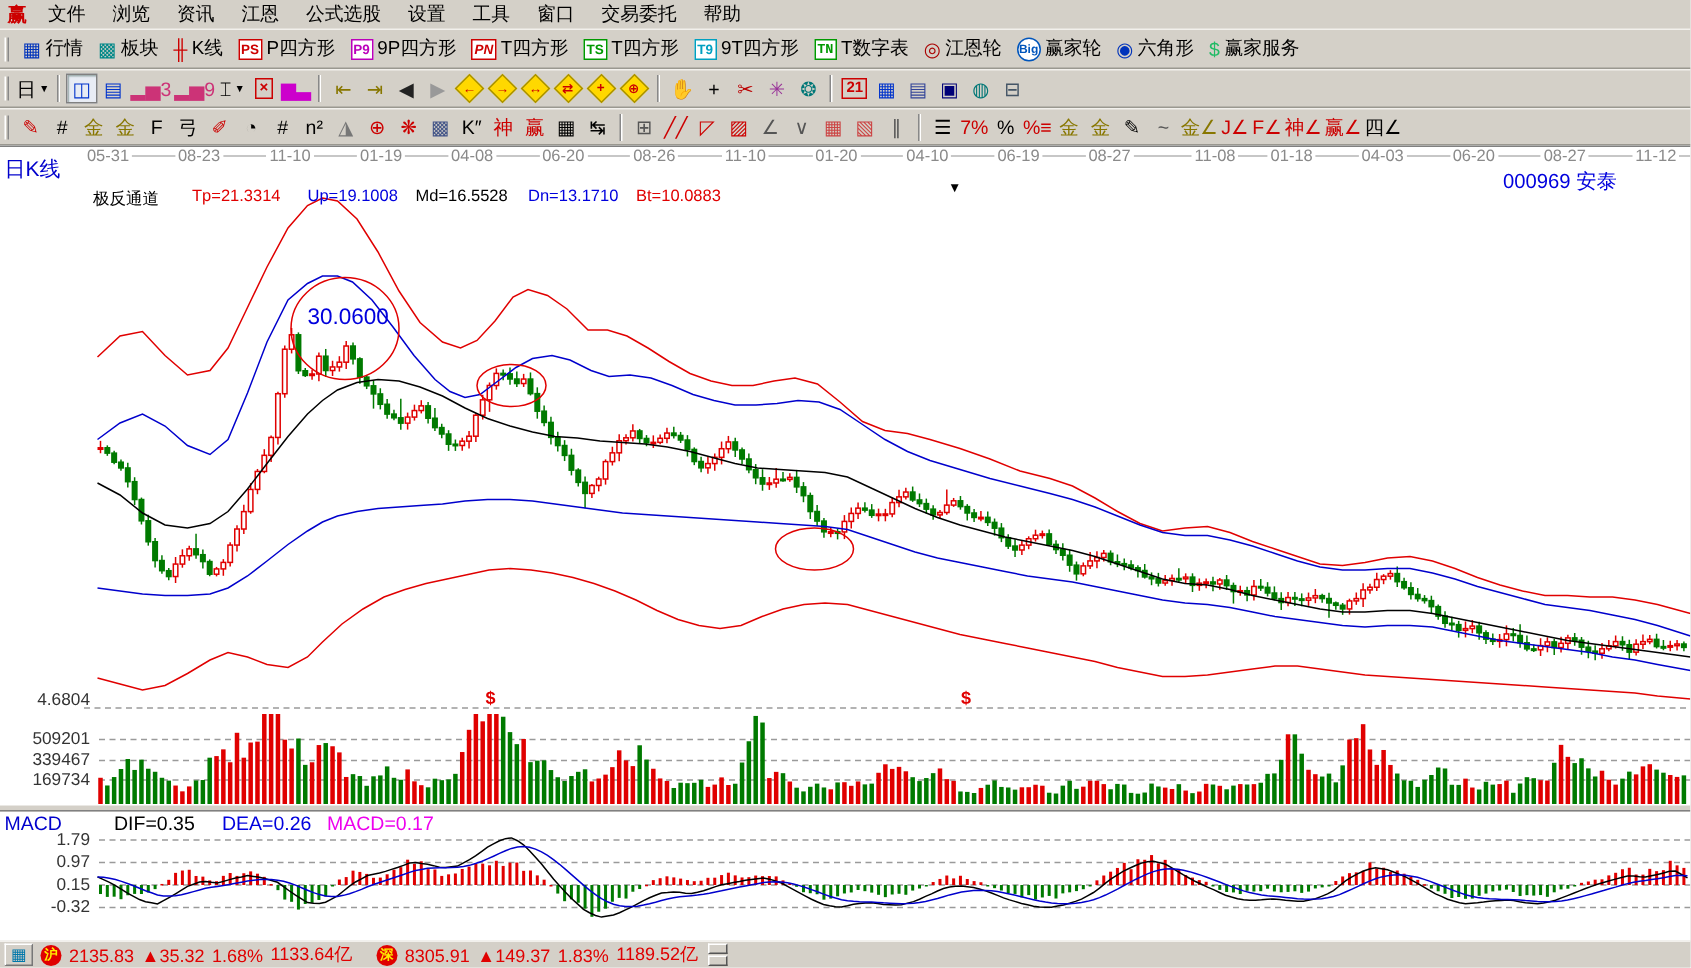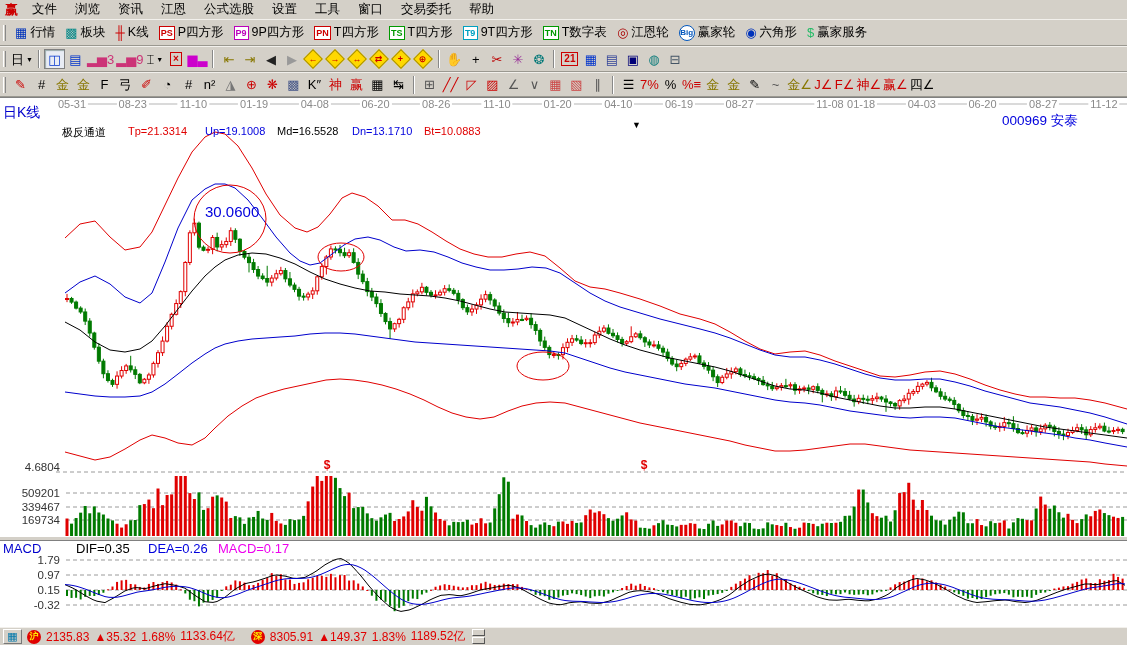--- a/index.html
+++ b/index.html
@@ -76,33 +76,33 @@
       </div>
       <div class="tbtn">
         <span class="badge" style="color: rgb(204, 0, 0); border-color: rgb(204, 0, 0);">PS</span>
         <span class="tlabel">P四方形</span>
       </div>
       <div class="tbtn">
         <span class="badge" style="color: rgb(187, 0, 187); border-color: rgb(187, 0, 187);">P9</span>
         <span class="tlabel">9P四方形</span>
       </div>
       <div class="tbtn">
-        <span class="badge" style="color: rgb(204, 0, 0); border-color: rgb(204, 0, 0);">PN</span>
+        <span class="badge" style="color: rgb(204, 0, 0); border-color: rgb(204, 0, 0); font-style: italic;">PN</span>
         <span class="tlabel">T四方形</span>
       </div>
       <div class="tbtn">
         <span class="badge" style="color: rgb(0, 153, 0); border-color: rgb(0, 153, 0);">TS</span>
         <span class="tlabel">T四方形</span>
       </div>
       <div class="tbtn">
         <span class="badge" style="color: rgb(0, 160, 192); border-color: rgb(0, 160, 192);">T9</span>
         <span class="tlabel">9T四方形</span>
       </div>
       <div class="tbtn">
-        <span class="badge" style="color: rgb(0, 153, 0); border-color: rgb(0, 153, 0);">TN</span>
+        <span class="badge" style="color: rgb(0, 153, 0); border-color: rgb(0, 153, 0); font-family: Liberation Mono, monospace;">TN</span>
         <span class="tlabel">T数字表</span>
       </div>
       <div class="tbtn">
         <span class="icon16" style="color: rgb(170, 0, 0);">◎</span>
         <span class="tlabel">江恩轮</span>
       </div>
       <div class="tbtn">
         <span class="badge round" style="color: rgb(0, 85, 187); border-color: rgb(0, 85, 187);">Big</span>
         <span class="tlabel">赢家轮</span>
       </div>
@@ -1358,21 +1358,21 @@
       <span class="lab date-lab" style="left: 193.4px;">11-10</span>
       <span class="lab date-lab" style="left: 254.1px;">01-19</span>
       <span class="lab date-lab" style="left: 314.8px;">04-08</span>
       <span class="lab date-lab" style="left: 375.5px;">06-20</span>
       <span class="lab date-lab" style="left: 436.2px;">08-26</span>
       <span class="lab date-lab" style="left: 496.9px;">11-10</span>
       <span class="lab date-lab" style="left: 557.6px;">01-20</span>
       <span class="lab date-lab" style="left: 618.3px;">04-10</span>
       <span class="lab date-lab" style="left: 679px;">06-19</span>
       <span class="lab date-lab" style="left: 739.7px;">08-27</span>
-      <span class="lab date-lab" style="left: 830px;">11-08</span>
+      <span class="lab date-lab" style="left: 810px;">11-08</span>
       <span class="lab date-lab" style="left: 861.1px;">01-18</span>
       <span class="lab date-lab" style="left: 921.8px;">04-03</span>
       <span class="lab date-lab" style="left: 982.5px;">06-20</span>
       <span class="lab date-lab" style="left: 1043.2px;">08-27</span>
       <span class="lab date-lab" style="left: 1103.9px;">11-12</span>
     </div>
 
   <div class="statusbar">
     <div class="sb-btn">
         <span>▦</span>

